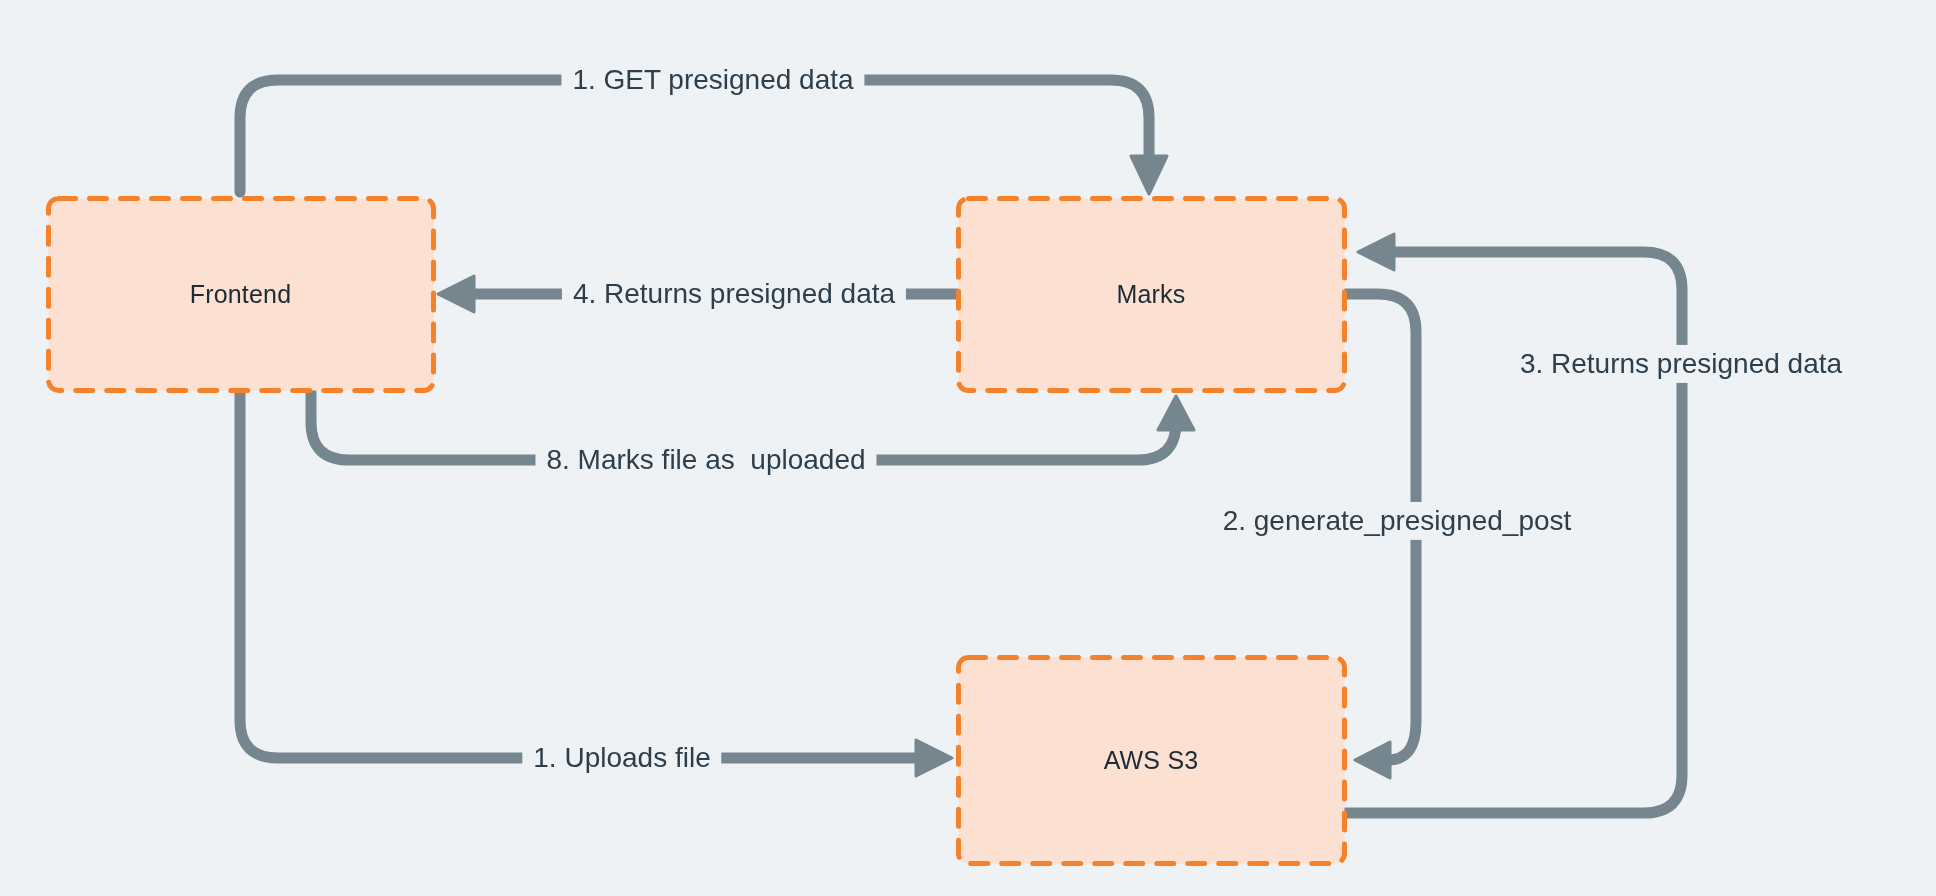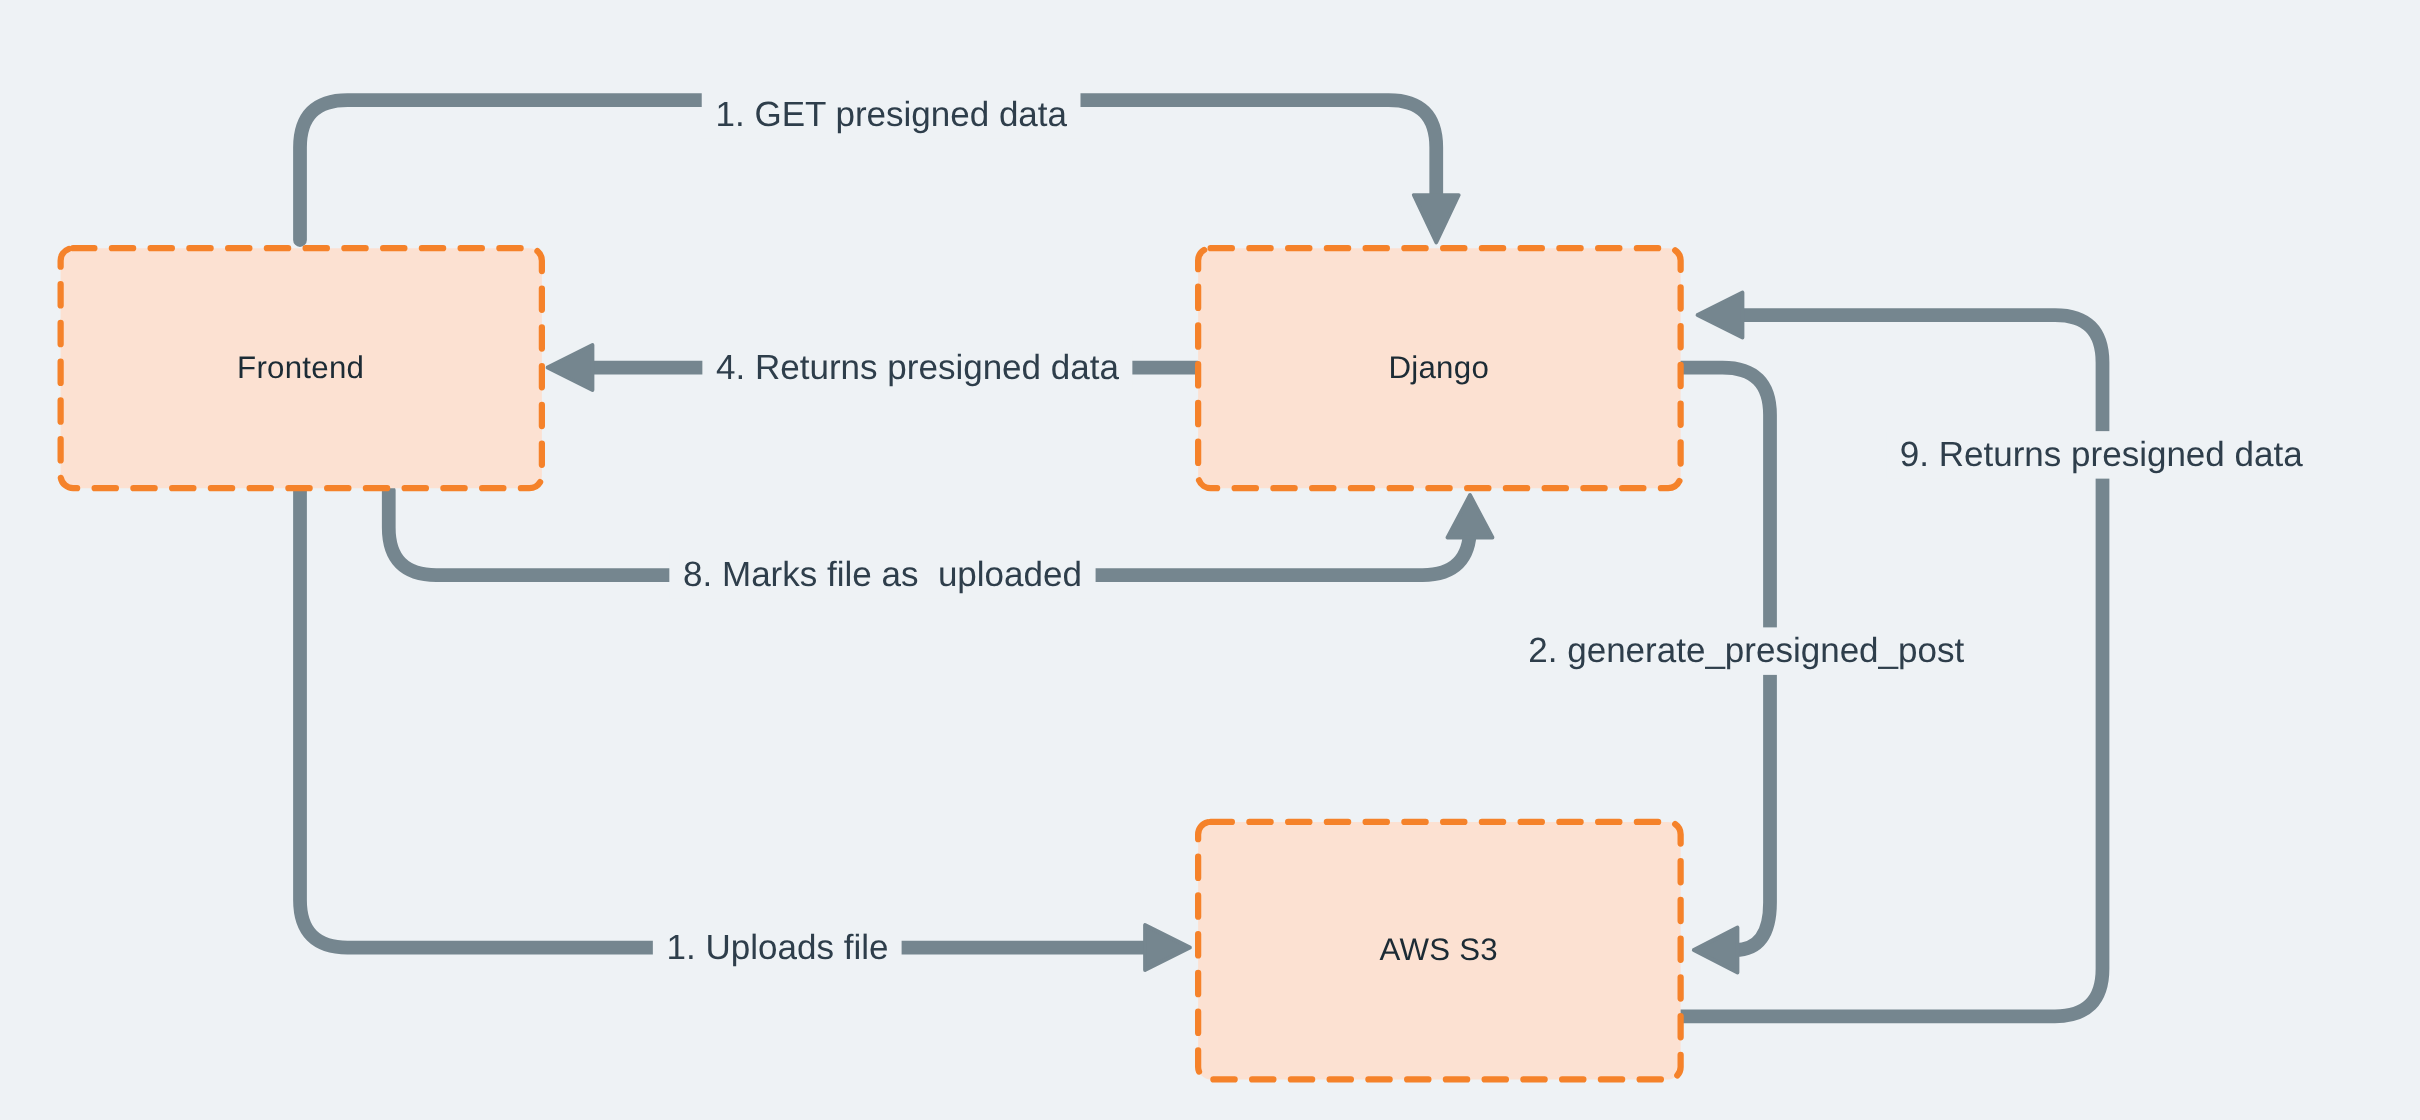--- a/index.html
+++ b/index.html
@@ -55,21 +55,21 @@
     background:var(--background,#EEF2F5);
     color:var(--edge-text,#2E3E4B);
     font-size:28px;
     line-height:1.15;
     padding:3px 11px;
     white-space:pre;
   }
   .nl-frontend{left:48px;top:198px;width:385px;height:192px;}
   .nl-django{left:958px;top:198px;width:386px;height:192px;}
   .nl-awss3{left:958px;top:657px;width:386px;height:206px;}
-  .el-1{left:713px;top:92px;}
+  .el-1{left:713px;top:80px;}
   .el-2{left:1397px;top:521px;}
   .el-3{left:1681px;top:364px;}
   .el-4{left:734px;top:294px;}
   .el-5{left:622px;top:758px;}
   .el-6{left:706px;top:460px;}
 </style>
 </head>
 <body>
 
 <div class="stage">
@@ -93,23 +93,23 @@
 
     <path class="edge-line" d="M 1344 813 L 1644 813 Q 1682 813 1682 775 L 1682 290 Q 1682 252 1644 252 L 1394 252"></path>
     <polygon class="edge-head" points="1394,234 1394,270 1358,252"></polygon>
 
     <rect class="node-rect" x="48.5" y="198.5" width="385" height="192" rx="10"></rect>
     <rect class="node-rect" x="958.5" y="198.5" width="386" height="192" rx="10"></rect>
     <rect class="node-rect" x="958.5" y="657.5" width="386" height="206" rx="10"></rect>
   </svg>
 
   <div class="node-label nl-frontend">Frontend</div>
-  <div class="node-label nl-django">Django</div>
+  <div class="node-label nl-django">Marks</div>
   <div class="node-label nl-awss3">AWS S3</div>
 
   <div class="edge-label el-1">1. GET presigned data</div>
   <div class="edge-label el-2">2. generate_presigned_post</div>
-  <div class="edge-label el-3">9. Returns presigned data</div>
+  <div class="edge-label el-3">3. Returns presigned data</div>
   <div class="edge-label el-4">4. Returns presigned data</div>
   <div class="edge-label el-5">1. Uploads file</div>
   <div class="edge-label el-6">8. Marks file as  uploaded</div>
 
 </div>
 
 </body></html>

